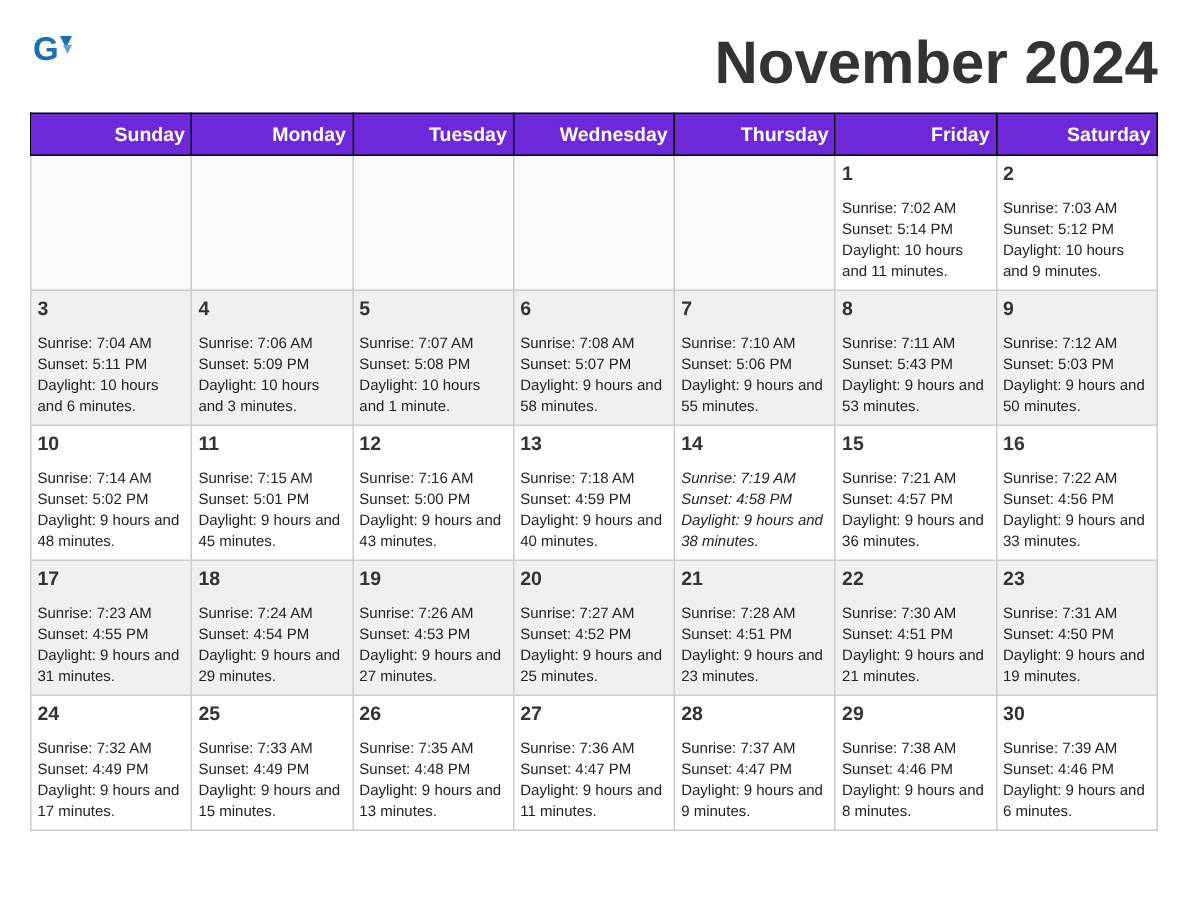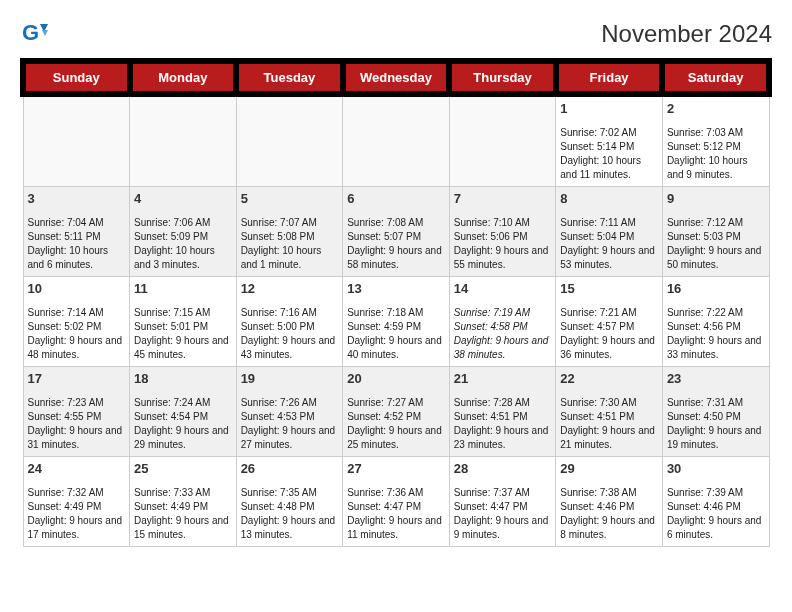--- a/index.html
+++ b/index.html
@@ -31,40 +31,40 @@
     }
     .logo-icon {
       width: 28px;
       height: 28px;
       margin-right: 2px;
     }
     .title-block {
       text-align: right;
     }
     .month-title {
-      font-size: 24px;
-      font-weight: normal;
+      font-size: 40px;
+      font-weight: bold;
       color: #333;
     }
     .location {
       font-size: 16px;
       color: #555;
     }
     table {
       width: 100%;
       border-collapse: collapse;
       table-layout: fixed;
     }
     th {
-      background-color: #b91c1c;
+      background-color: #6d28d9;
       color: #fff;
       padding: 6px 4px;
       font-size: 13px;
-      text-align: center;
-      border: 6px solid #000000;
+      text-align: right;
+      border: 1px solid #000000;
     }
     td {
       border: 1px solid #ccc;
       vertical-align: top;
       padding: 4px;
       font-size: 10.5px;
       color: #333;
       height: 85px;
       background: #fff;
     }
@@ -162,21 +162,21 @@
         </td>
         <td class="shaded">
           <span class="day-num">7</span>
           <div class="day-info" style="white-space: pre-line;">Sunrise: 7:10 AM
 Sunset: 5:06 PM
 Daylight: 9 hours and 55 minutes.</div>
         </td>
         <td class="shaded">
           <span class="day-num">8</span>
           <div class="day-info" style="white-space: pre-line;">Sunrise: 7:11 AM
-Sunset: 5:04 PM
+Sunset: 5:43 PM
 Daylight: 9 hours and 53 minutes.</div>
         </td>
         <td class="shaded">
           <span class="day-num">9</span>
           <div class="day-info" style="white-space: pre-line;">Sunrise: 7:12 AM
 Sunset: 5:03 PM
 Daylight: 9 hours and 50 minutes.</div>
         </td>
       </tr>
       <tr>

